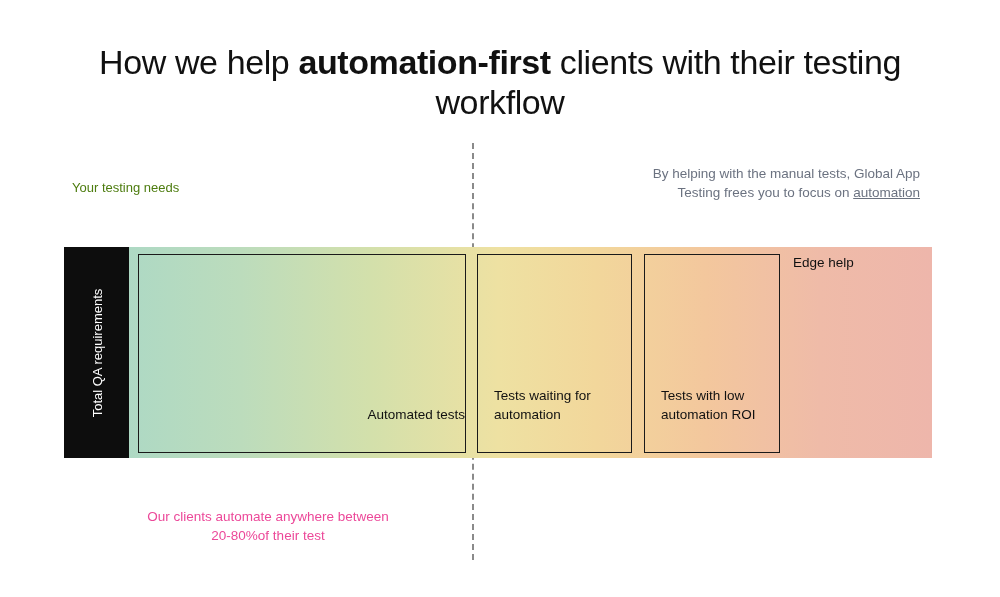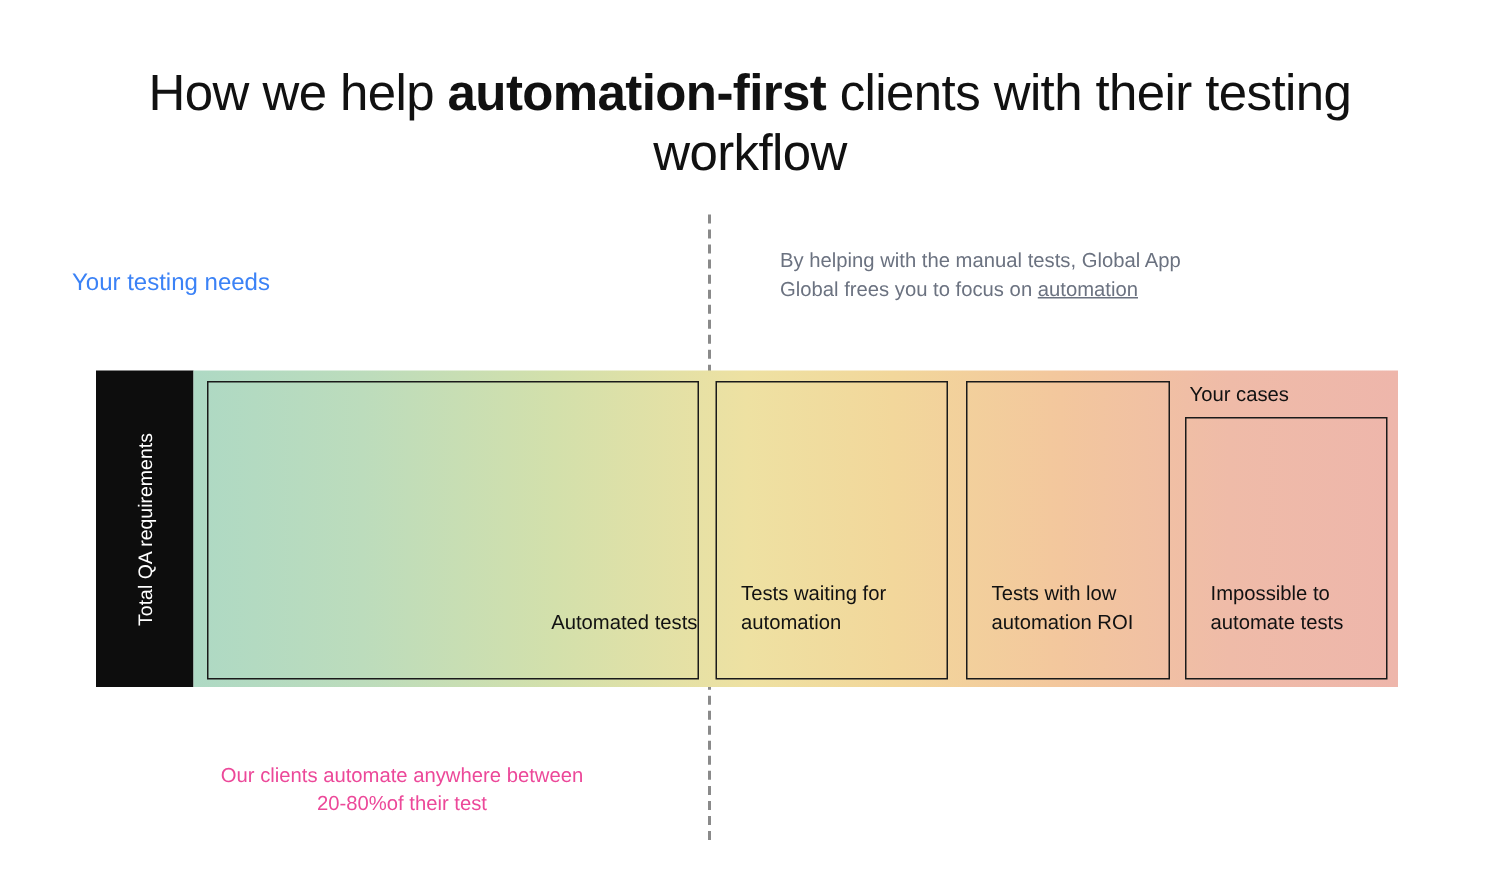--- a/index.html
+++ b/index.html
@@ -28,32 +28,32 @@
     line-height: 40px;
     color: #111111;
     font-weight: 400;
     letter-spacing: -0.4px;
   }
   .title b { font-weight: 700; }
 
   
   .note-left {
     position: absolute;
-    left: 48px;
+    left: 72px;
     top: 180px;
-    font-size: 16px;
-    color: #3b82f6;
+    font-size: 13px;
+    color: #4d7c0f;
     white-space: nowrap;
   }
   .note-right {
     position: absolute;
     left: 520px;
     top: 164px;
     width: 400px;
-    text-align: left;
+    text-align: right;
     font-size: 13.5px;
     line-height: 19px;
     color: #6b7280;
   }
   .note-right u { text-decoration: underline; }
   .note-bottom {
     position: absolute;
     left: 108px;
     top: 507px;
     width: 320px;
@@ -143,21 +143,21 @@
 <div id="stage">
 
   <div class="title">
     <span>How we help </span><b>automation-first</b><span> clients with their testing workflow</span>
   </div>
 
   <div class="note-left">Your testing needs</div>
 
   <div class="note-right">
     <span>By helping with the manual tests, Global App</span><br>
-    <span>Global frees you to focus on </span><u>automation</u>
+    <span>Testing frees you to focus on </span><u>automation</u>
   </div>
 
   <div class="dashed-divider"></div>
 
   <div class="band">
     <div class="band-label">
       <div class="band-label-text">Total QA requirements</div>
     </div>
     <div class="band-gradient">
 
@@ -166,25 +166,22 @@
       </div>
 
       <div class="seg-box" style="left:515px; top:7px; bottom:5px; width:136px;">
         <div class="seg-box-text">Tests with low automation ROI</div>
       </div>
 
       <div class="seg-box" style="left:348px; top:7px; bottom:5px; width:155px;">
         <div class="seg-box-text">Tests waiting for automation</div>
       </div>
 
-      <div class="edge-label" style="left:664px; top:7px;">Your cases</div>
+      <div class="edge-label" style="left:664px; top:7px;">Edge help</div>
 
-      <div class="seg-box" style="left:661px; top:31px; bottom:5px; width:135px;">
-        <div class="seg-box-text">Impossible to automate tests</div>
-      </div>
 
     </div>
   </div>
 
   <div class="note-bottom">
     <span>Our clients automate anywhere between</span><br>
     <span>20-80%of their test</span>
   </div>
 
 </div>

